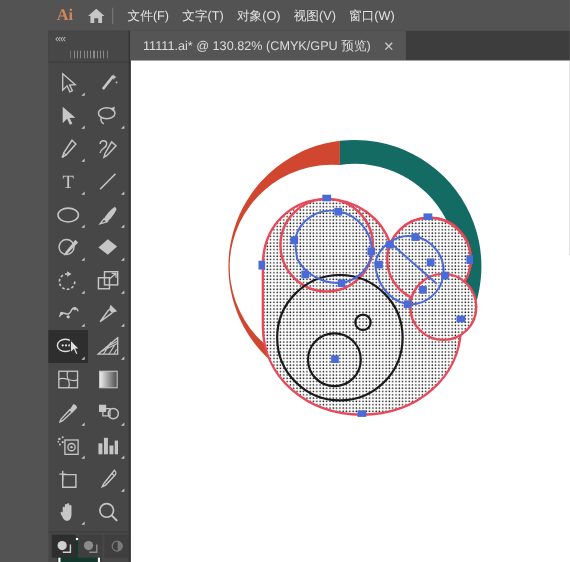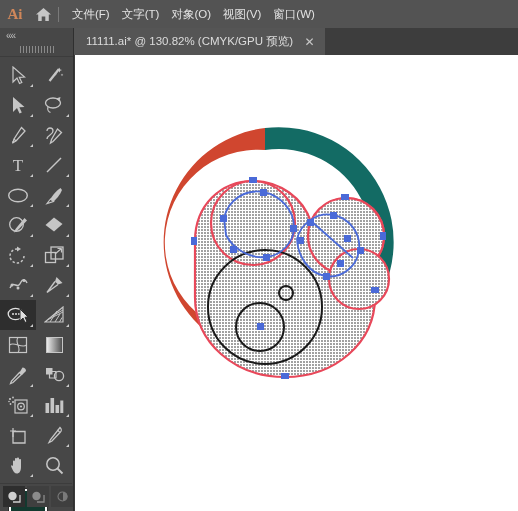--- a/index.html
+++ b/index.html
@@ -2,21 +2,21 @@
 <html><head>
 <meta charset="utf-8">
 <style>
   html,body{margin:0;padding:0;}
   body{
     width:518px;height:511px;overflow:hidden;
     background:#535353;
     font-family:"Liberation Sans","DejaVu Sans",sans-serif;
     -webkit-font-smoothing:antialiased;
   }
-  #app{position:relative;width:430px;height:511px;}
+  #app{position:relative;width:430px;height:511px;margin-left:44px;}
 
   
   .menubar{
     position:absolute;left:0;top:0;width:518px;height:28px;
     background:#535353;display:flex;align-items:center;
   }
   .ai-logo{
     width:30px;height:28px;display:flex;align-items:center;justify-content:center;
     color:#d0875a;font-size:15px;font-weight:bold;letter-spacing:0px;
     font-family:"Liberation Serif","DejaVu Serif",serif;

